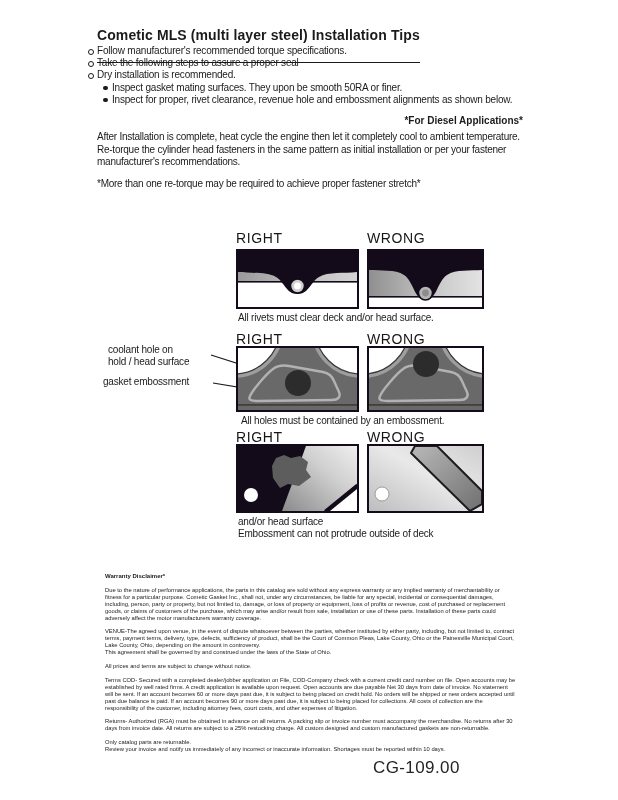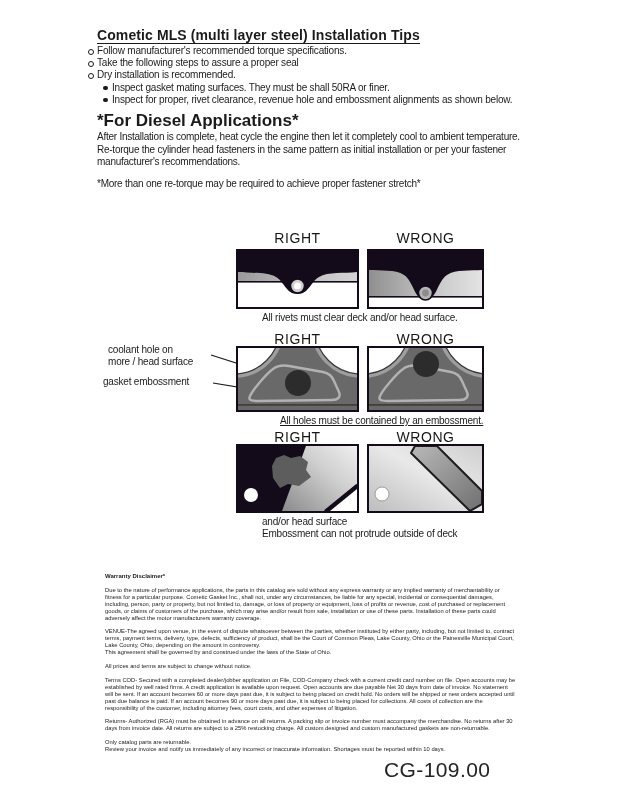--- a/index.html
+++ b/index.html
@@ -4,56 +4,56 @@
 <style>
   html,body{margin:0;padding:0;}
   body{
     width:618px;height:800px;background:#ffffff;position:relative;overflow:hidden;
     font-family:"Liberation Sans","DejaVu Sans",sans-serif;color:#1b1b1b;
   }
   .abs{position:absolute;}
   
   .doc-title{
     left:97px;top:27px;font-size:14px;font-weight:bold;letter-spacing:.1px;
-    border-bottom:1.6px solid #1b1b1b;padding-bottom:0;white-space:nowrap;
+    border-bottom:1.6px solid #1b1b1b;padding-bottom:19px;white-space:nowrap;
   }
   
   .tips{left:88px;top:45px;width:440px;font-size:10px;letter-spacing:-.2px;line-height:12.2px;}
   .b1{padding-left:9px;position:relative;}
   .b1::before{content:"";position:absolute;left:0;top:3.5px;width:4px;height:4px;border:1px solid #1b1b1b;border-radius:50%;}
   .b2{padding-left:9px;margin-left:15px;position:relative;}
   .b2::before{content:"";position:absolute;left:0;top:4px;width:4.5px;height:4.5px;background:#1b1b1b;border-radius:50%;}
   
   .diesel{left:97px;top:115px;width:426px;font-size:10px;letter-spacing:-.25px;line-height:12.4px;}
-  .diesel h2{font-size:17px;font-weight:bold;margin:0 0 4px 0;letter-spacing:0;}
+  .diesel h2{font-size:10px;font-weight:bold;margin:0 0 4px 0;letter-spacing:0;text-align:right;}
   .diesel p{margin:0 0 9px 0;}
   
-  .dg-label{font-size:14px;letter-spacing:.6px;color:#161616;text-align:center;}
-  .dg-caption{font-size:10px;letter-spacing:-.2px;line-height:11.5px;color:#1b1b1b;margin-left:24px;}
+  .dg-label{font-size:14px;letter-spacing:.6px;color:#161616;}
+  .dg-caption{font-size:10px;letter-spacing:-.2px;line-height:11.5px;color:#1b1b1b;}
   .side-label{font-size:10px;letter-spacing:-.2px;line-height:11.5px;text-align:left;color:#1b1b1b;}
   svg{display:block;}
   
   .legal{left:105px;top:573px;width:412px;font-size:5.8px;line-height:7.05px;letter-spacing:0;color:#222;}
   .legal .lg-head{font-weight:bold;margin:0 0 6.5px 0;font-size:6px;}
   .legal p{margin:0 0 6.5px 0;}
   .legal p.tight{margin:0;}
   .legal p.after-tight{margin:0 0 6.5px 0;}
   
-  .page-num{left:384px;top:758px;font-size:21px;letter-spacing:.4px;color:#242424;}
+  .page-num{left:373px;top:758px;font-size:17px;letter-spacing:.4px;color:#242424;}
 </style>
 </head>
 <body>
 
 <div class="abs doc-title">Cometic MLS (multi layer steel) Installation Tips</div>
 
 <div class="abs tips">
   <div class="b1"><span>Follow manufacturer's recommended torque specifications.</span></div>
   <div class="b1"><span>Take the following steps to assure a proper seal</span></div>
   <div class="b1"><span>Dry installation is recommended.</span></div>
-  <div class="b2"><span>Inspect gasket mating surfaces.  They must be shall 50RA or finer.</span></div>
+  <div class="b2"><span>Inspect gasket mating surfaces.  They upon be smooth 50RA or finer.</span></div>
   <div class="b2"><span>Inspect for proper, rivet clearance, revenue hole and embossment alignments as shown below.</span></div>
 </div>
 
 <div class="abs diesel">
   <h2>*For Diesel Applications*</h2>
   <p>After Installation is complete, heat cycle the engine then let it completely cool to ambient temperature. Re-torque the cylinder head fasteners in the same pattern as initial installation or per your fastener manufacturer's recommendations.</p>
   <p>*More than one re-torque may be required to achieve proper fastener stretch*</p>
 </div>
 
 <div class="abs dg-label" style="left:236px;top:230px;width:123px;">RIGHT</div>
@@ -96,21 +96,21 @@
   </svg>
 </div>
 
 <div class="abs dg-caption" style="left:238px;top:312px;width:280px;">All rivets must clear deck and/or head surface.</div>
 
 <div class="abs dg-label" style="left:236px;top:331px;width:123px;">RIGHT</div>
 <div class="abs dg-label" style="left:367px;top:331px;width:117px;">WRONG</div>
 
 <div class="abs side-label" style="left:108px;top:344px;width:102px;">
   <div>coolant hole on</div>
-  <div>more / head surface</div>
+  <div>hold / head surface</div>
 </div>
 <div class="abs side-label" style="left:103px;top:376px;width:107px;">gasket embossment</div>
 
 <svg class="abs" style="left:110px;top:330px;pointer-events:none;" width="380" height="100" viewBox="0 0 380 100">
   <line x1="101" y1="25" x2="186" y2="52" stroke="#1b1b1b" stroke-width="1.2"></line>
   <line x1="103" y1="53" x2="151" y2="61" stroke="#1b1b1b" stroke-width="1.2"></line>
 </svg>
 
 <div class="abs" style="left:236px;top:346px;">
   <svg width="123" height="66" viewBox="0 0 123 66">
@@ -151,21 +151,21 @@
       <circle cx="121" cy="-18" r="48" fill="none" stroke="#9e9e9e" stroke-width="4"></circle>
       <circle cx="-4" cy="-18" r="46" fill="none" stroke="#3a3a3a" stroke-width="1.2"></circle>
       <circle cx="121" cy="-18" r="46" fill="none" stroke="#3a3a3a" stroke-width="1.2"></circle>
       <path d="M13,50 C15,45 29,28 36,23 C40,20 46,19 52,20 L84,26 C90,27 93,30 95,35 L100,46 C102,51 99,54 93,54 L21,55 C14,55 11,54 13,50 Z" fill="none" stroke="#b2b2b2" stroke-width="2.4"></path>
       <circle cx="59" cy="18" r="13" fill="#2c2c2c"></circle>
       <rect x="2" y="58" width="113" height="1.8" fill="#404040"></rect>
     </g>
   </svg>
 </div>
 
-<div class="abs dg-caption" style="left:256px;top:415px;width:280px;text-decoration:underline;">All holes must be contained by an embossment.</div>
+<div class="abs dg-caption" style="left:241px;top:415px;width:280px;">All holes must be contained by an embossment.</div>
 
 <div class="abs dg-label" style="left:236px;top:429px;width:123px;">RIGHT</div>
 <div class="abs dg-label" style="left:367px;top:429px;width:117px;">WRONG</div>
 
 <div class="abs" style="left:236px;top:444px;">
   <svg width="123" height="69" viewBox="0 0 123 69">
     <defs>
       <linearGradient id="g3r" x1="0" y1="1" x2="1" y2="0">
         <stop offset="0" stop-color="#8a8a8a"></stop>
           <stop offset="0.6" stop-color="#cfcfcf"></stop>

